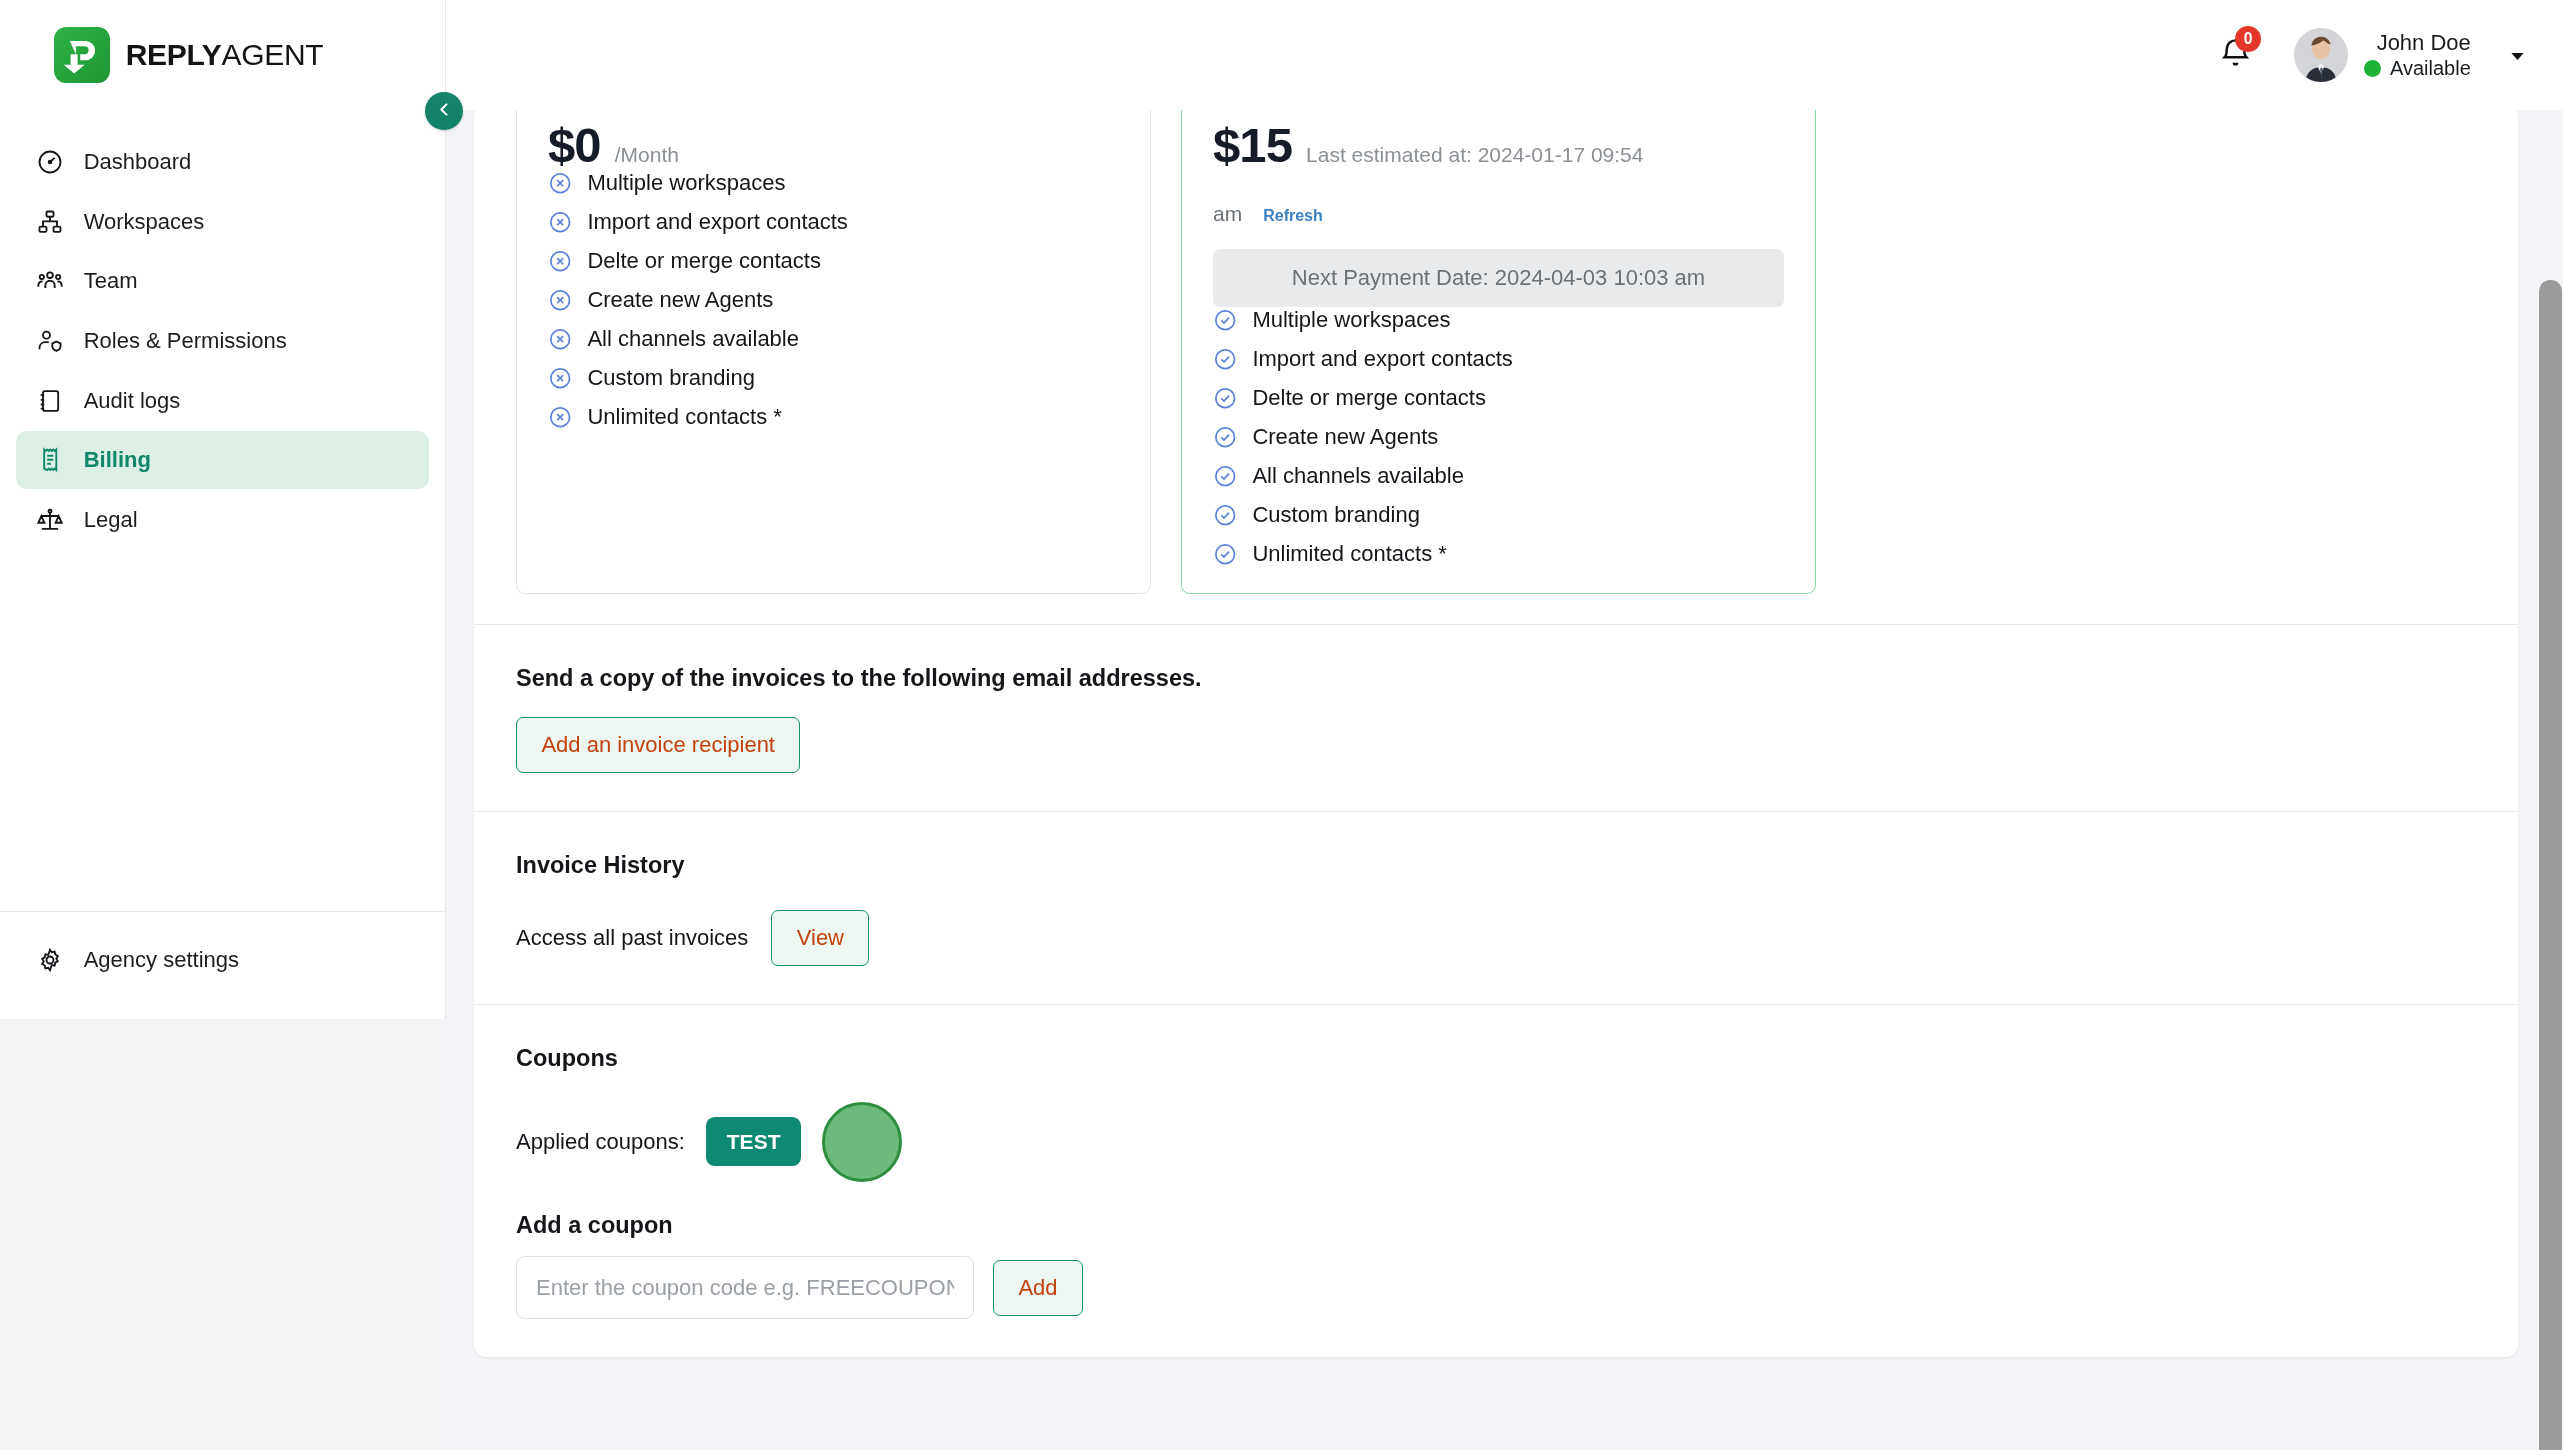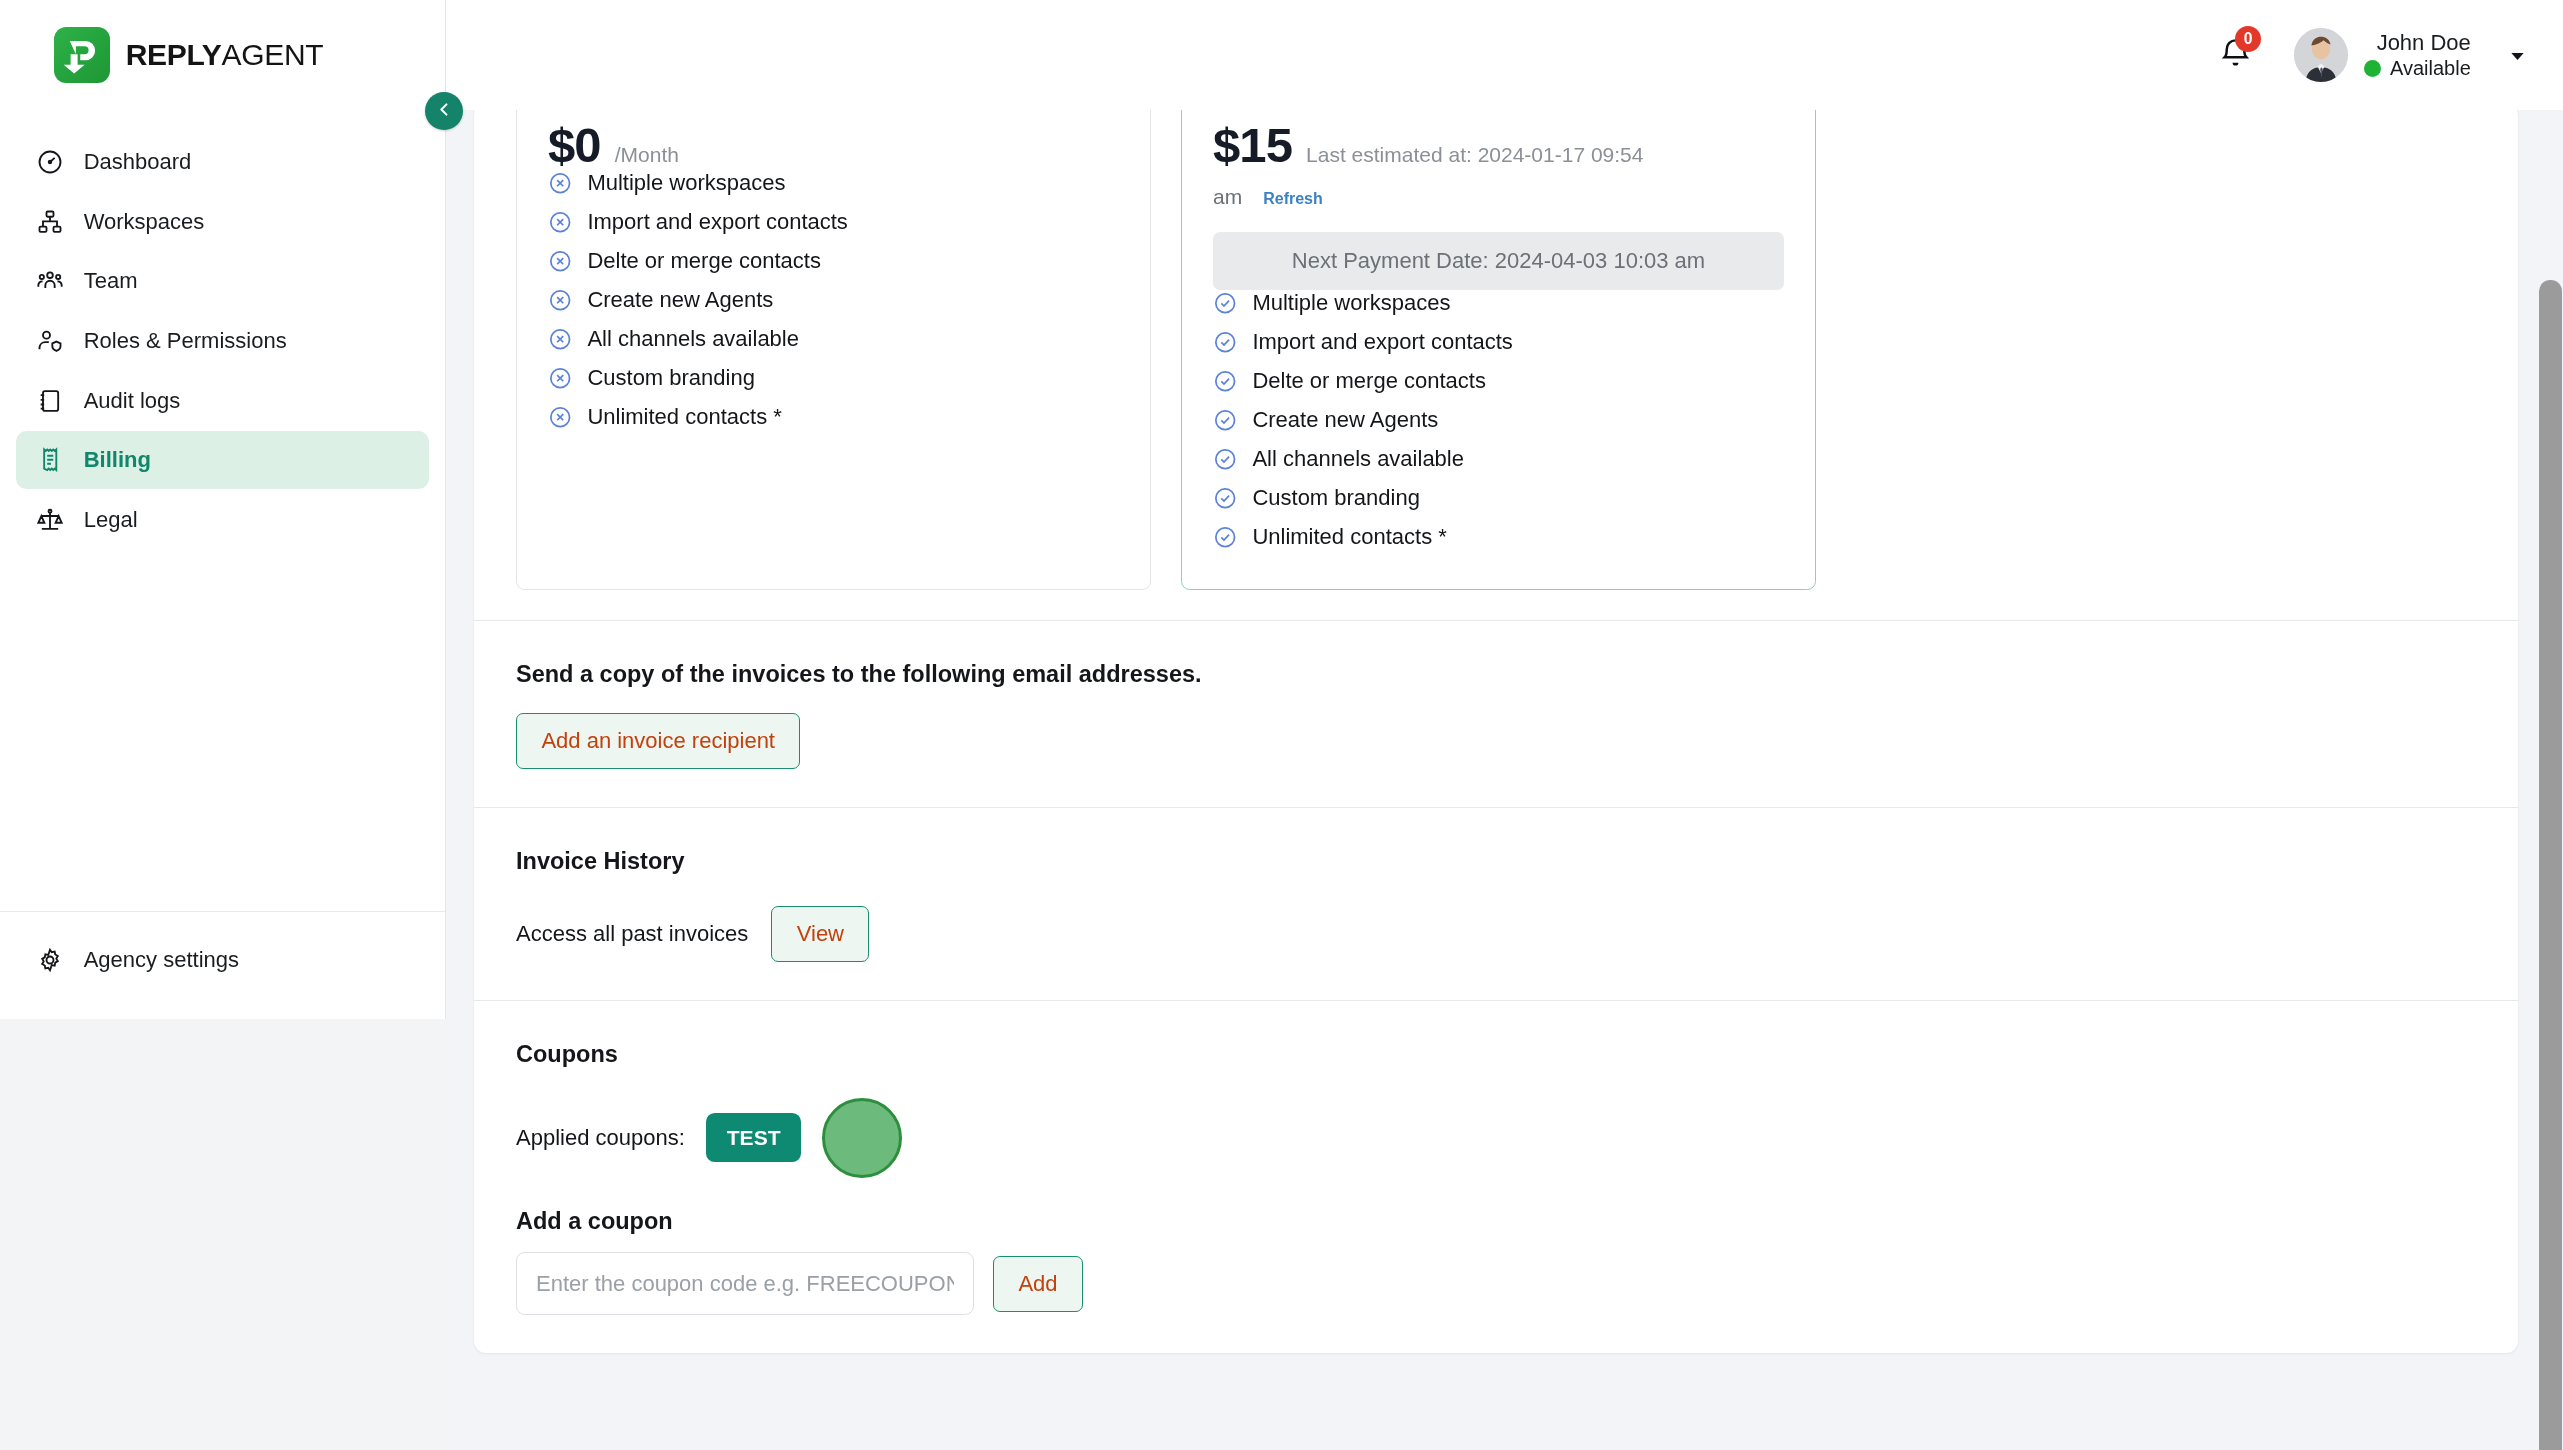--- a/index.html
+++ b/index.html
@@ -88,21 +88,21 @@
   .plans-row { display: flex; gap: 30px; padding: 0 42px 30px 42px; }
   .plan-card {
     border: 0.9px solid #e2e4e7; border-radius: 8.7px; background: #fff;
     width: 635px; padding: 0 31px 26px 31px; position: relative;
     margin-top: -7px; padding-top: 0;
   }
   .plan-card.featured { border: 0.9px solid #87d8a8; }
   .price-row { display: flex; align-items: baseline; gap: 14px; padding-top: 24.4px; }
   .price { font-size: 49px; font-weight: 700; color: #151b27; letter-spacing: -0.9px; line-height: 1; }
   .price-sub { font-size: 21px; color: #8b9096; }
-  .est-row { display: flex; align-items: baseline; gap: 21px; margin-top: 15px; }
+  .est-row { display: flex; align-items: baseline; gap: 21px; margin-top: 32px; }
   .est-am { font-size: 21px; color: #6b7177; }
   .refresh-link { font-size: 16px; color: #3b82c4; font-weight: 700; cursor: pointer; }
   .next-pay {
     margin-top: 23px; background: #e9eaec; border-radius: 7px;
     height: 58px; display: flex; align-items: center; justify-content: center;
     color: #6b7177; font-size: 22px; width: 100%;
   }
   .feat-list { display: flex; flex-direction: column; gap: 13px; }
   .feat { display: flex; align-items: center; gap: 15px; font-size: 22px; color: #14161a; }
   .feat .fi { width: 24.4px; height: 24.4px; flex: 0 0 24.4px; display:flex;align-items:center;justify-content:center;}

